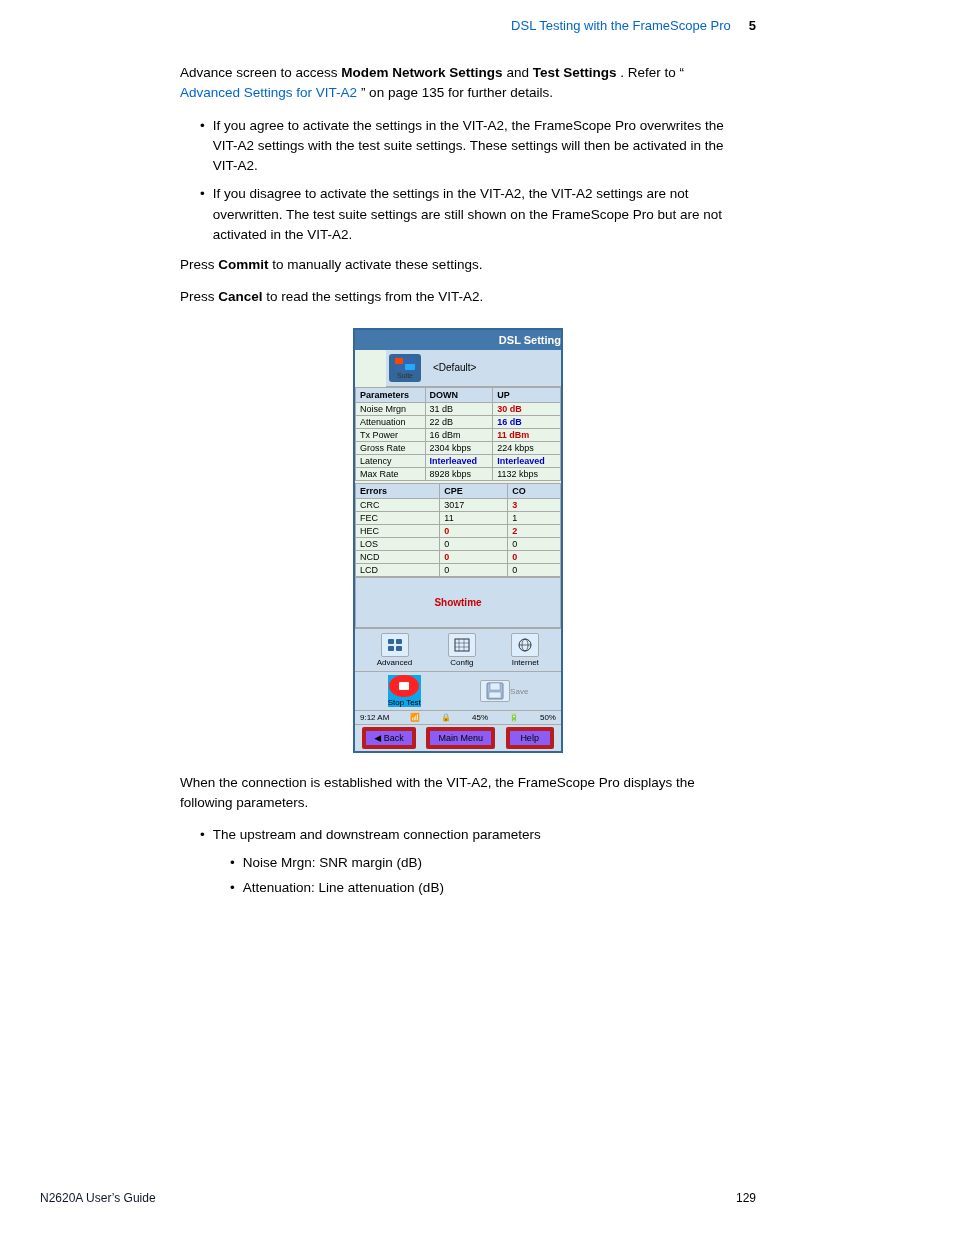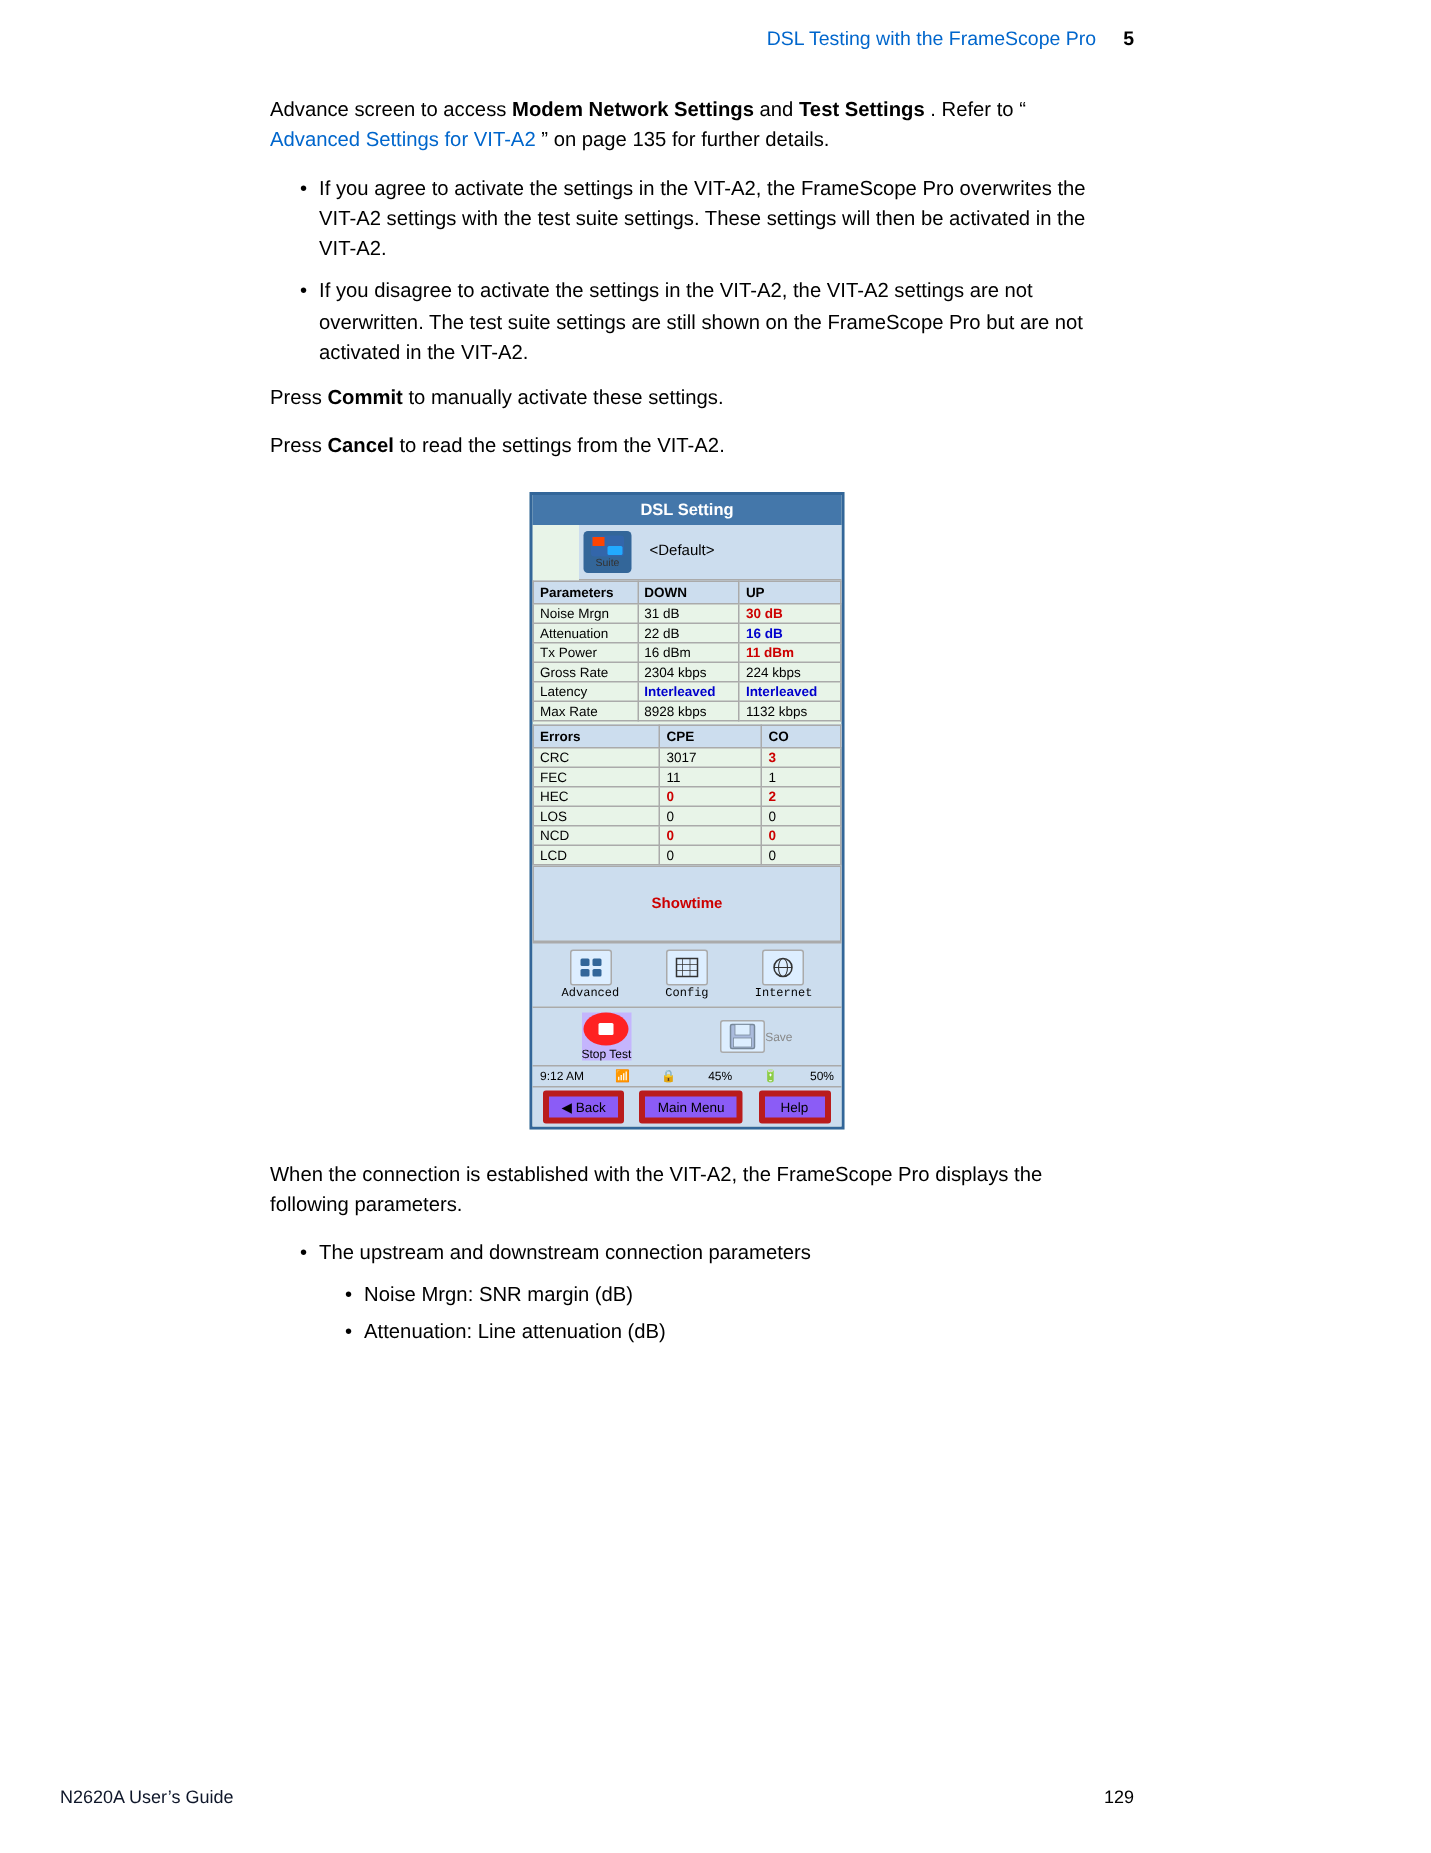--- a/index.html
+++ b/index.html
@@ -82,21 +82,21 @@
     .device-screen {
       border: 2px solid #336699;
       background: #e8f4e8;
       width: 210px;
       font-size: 10px;
     }
 
     .device-title-bar {
       background: #4477aa;
       color: white;
-      text-align: center;
+      text-align: right;
       padding: 4px 0;
       font-size: 11px;
       font-weight: bold;
     }
 
     .device-top-row {
       display: flex;
       align-items: center;
       background: #ccddee;
       padding: 4px 3px;
@@ -154,21 +154,20 @@
       font-size: 10px;
       border: 1px solid #aaa;
     }
 
     .device-actions {
       display: flex;
       justify-content: space-around;
       padding: 4px 4px;
       background: #ccddee;
       border-top: 1px solid #aaa;
-      font-family: Liberation Mono, monospace;
     }
 
     .device-action-btn {
       display: flex;
       flex-direction: column;
       align-items: center;
       font-size: 8px;
       cursor: pointer;
     }
 
@@ -191,21 +190,21 @@
       align-items: center;
       padding: 3px;
       background: #ccddee;
       border-top: 1px solid #aaa;
     }
 
     .stop-btn {
       display: flex;
       flex-direction: column;
       align-items: center;
-      background: #c4b5fd;
+      background: #0ea5e9;
     }
 
     .stop-icon {
       width: 30px;
       height: 22px;
       background: #ff2222;
       border-radius: 50%;
       display: flex;
       align-items: center;
       justify-content: center;

